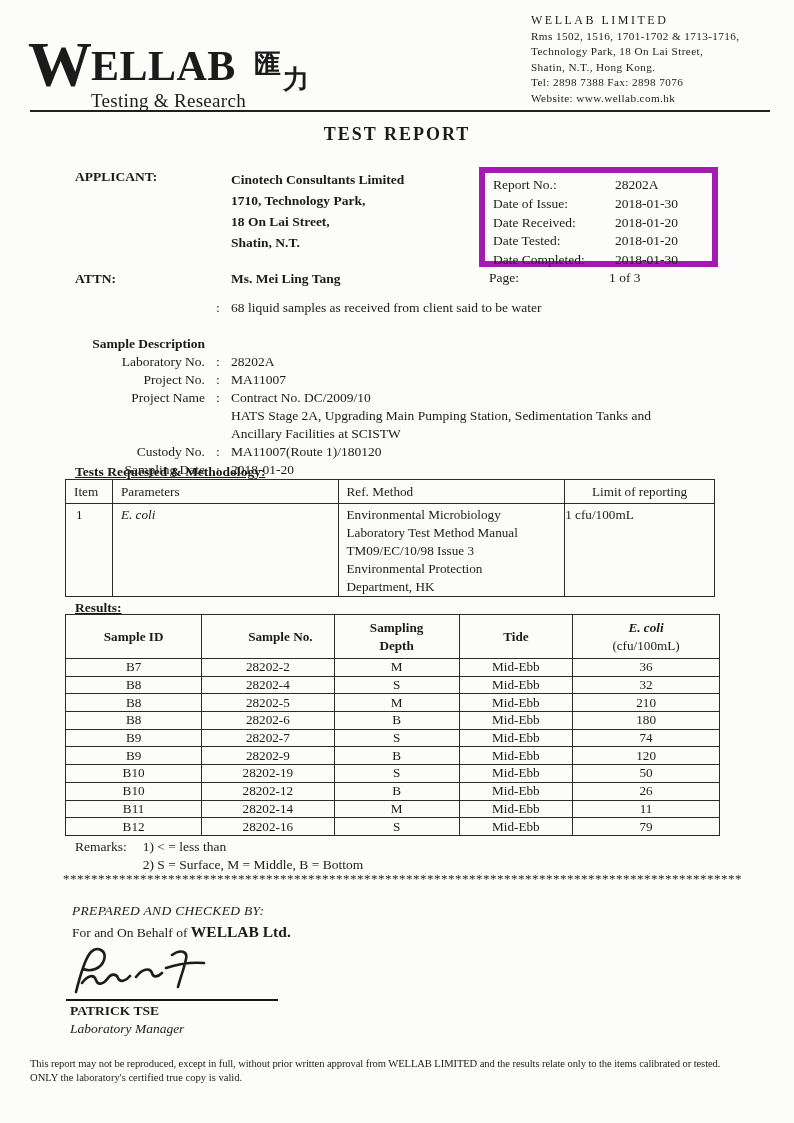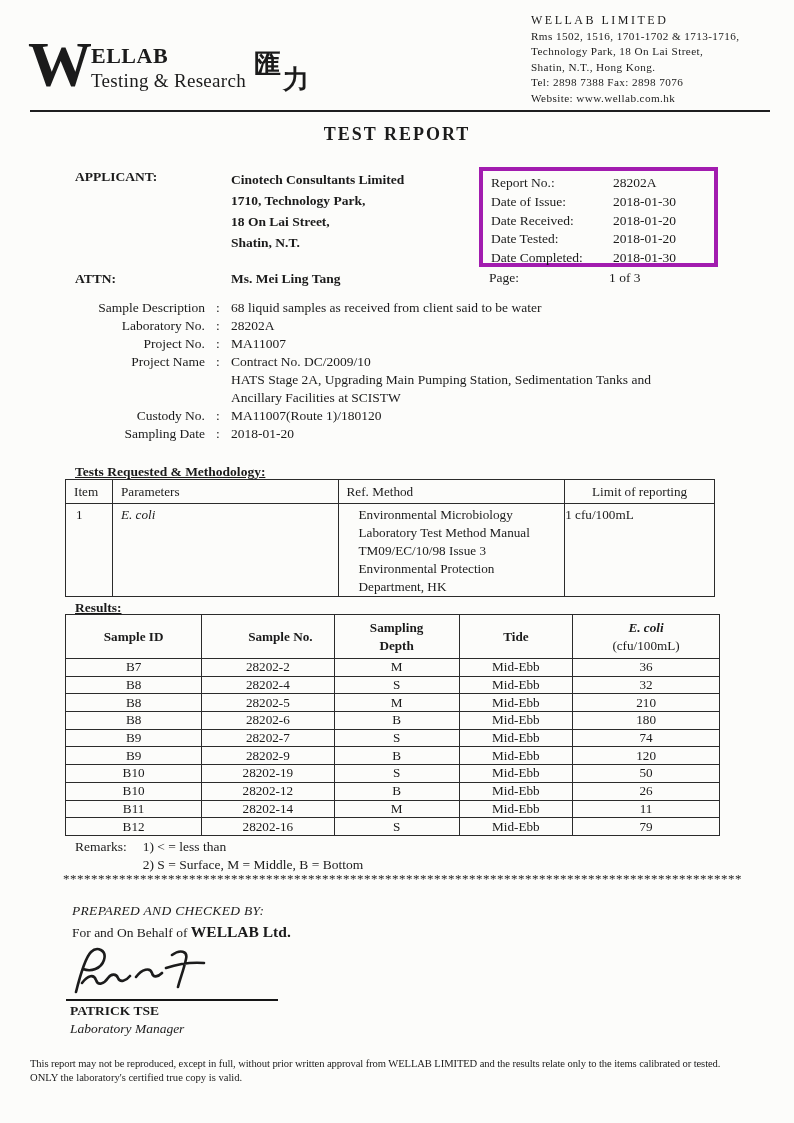--- a/index.html
+++ b/index.html
@@ -12,73 +12,73 @@
     color:#1b1b1b;
     font-family:"Liberation Serif","DejaVu Serif",serif;
     font-size:13.5px;
     overflow:hidden;
   }
 
   
   .logo { position:absolute; left:28px; top:36px; display:flex; align-items:flex-start; }
   .logo .w { font-size:64px; line-height:0.92; font-weight:700; letter-spacing:-2px; }
   .logo .logo-right { padding-top:9px; margin-left:1px; }
-  .logo .ellab { font-size:22px; font-weight:700; letter-spacing:0.5px; line-height:1; }
+  .logo .ellab { font-size:42px; font-weight:700; letter-spacing:0.5px; line-height:1; }
   .logo .tagline { font-size:19px; margin-top:3px; letter-spacing:0.3px; }
   .logo .cn1 { font-size:27px; font-weight:700; margin-left:8px; padding-top:10px; }
   .logo .cn2 { font-size:26px; font-weight:700; margin-left:2px; padding-top:26px; }
 
   .company-block { position:absolute; left:531px; top:13px; width:250px; line-height:15.5px; }
   .company-name { font-size:12px; letter-spacing:2.5px; font-weight:400; }
   .company-line { font-size:11.2px; letter-spacing:0.4px; }
 
   .header-rule { position:absolute; left:30px; top:110px; width:740px; height:2px; background:#1f1f1f; }
 
   
   .report-title { position:absolute; left:0; top:124px; width:100%; text-align:center;
                   font-size:18px; font-weight:700; letter-spacing:2px; }
 
   
   .applicant-label { position:absolute; left:75px; top:169px; font-weight:700; }
   .applicant-lines { position:absolute; left:231px; top:169px; font-weight:700; line-height:21px; }
 
   .report-box { position:absolute; left:479px; top:167px; width:239px; height:100px;
-                border:4px solid #a21caf; padding:4px 0 0 8px; }
+                border:6px solid #a21caf; padding:4px 0 0 8px; }
   .rb-row { display:flex; height:18.8px; }
   .rb-label { flex:0 0 122px; }
   .rb-value { flex:1; }
   .page-row { position:absolute; left:479px; top:270px; width:239px; display:flex; padding-left:10px; }
   .page-row .rb-label { flex:0 0 120px; }
 
   .attn-label { position:absolute; left:75px; top:271px; font-weight:700; }
   .attn-value { position:absolute; left:231px; top:271px; font-weight:700; }
 
   
   .sample-info { position:absolute; left:63px; top:299px; width:680px; }
   .si-row { display:flex; line-height:18px; }
   .si-label { flex:0 0 142px; text-align:right; }
-  .si-label.bold { font-weight:400; }
+  .si-label.bold { font-weight:700;margin-top:36px; }
   .si-colon { flex:0 0 26px; text-align:center; }
   .si-value { flex:1; white-space:nowrap; }
 
   
   .section-heading { position:absolute; font-weight:700; text-decoration:underline; }
   .methodology-heading { left:75px; top:464px; }
   .results-heading { left:75px; top:600px; }
 
   table { border-collapse:collapse; }
   td,th { border:1px solid #2b2b2b; font-weight:400; font-size:13.2px; }
 
   .methodology-table { position:absolute; left:65px; top:479px; width:650px; }
   .methodology-table th { height:24px; text-align:left; padding-left:8px; }
   .methodology-table th.center { text-align:center; padding-left:0; }
   .methodology-table td { vertical-align:top; padding-top:2px; height:90px; line-height:18px; }
   .mt-item { width:47px; padding-left:10px; }
   .mt-param { width:226px; padding-left:8px; font-style:italic; }
-  .mt-method { width:227px; padding-left:20px; }
+  .mt-method { width:227px; padding-left:8px; }
   .mt-limit { width:150px; text-align:left; }
 
   .results-table { position:absolute; left:65px; top:614px; width:655px; }
   .results-table th { height:44px; text-align:center; font-weight:700; line-height:18px; }
   .results-table td { height:17.7px; text-align:center; padding:0; }
   .rt-c1 { width:140px; } .rt-c2 { width:135px;padding-left:25px; } .rt-c3 { width:128px; }
   .rt-c4 { width:117px; } .rt-c5 { width:150px; }
   .ecoli-head { font-style:italic; font-weight:700; }
   .ecoli-unit { font-weight:400; }
 

